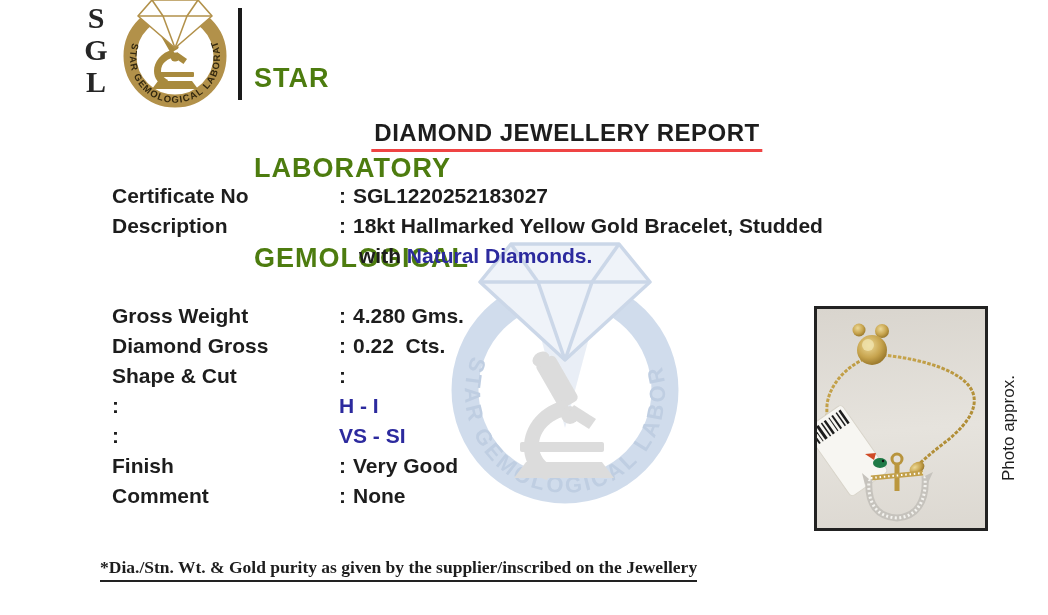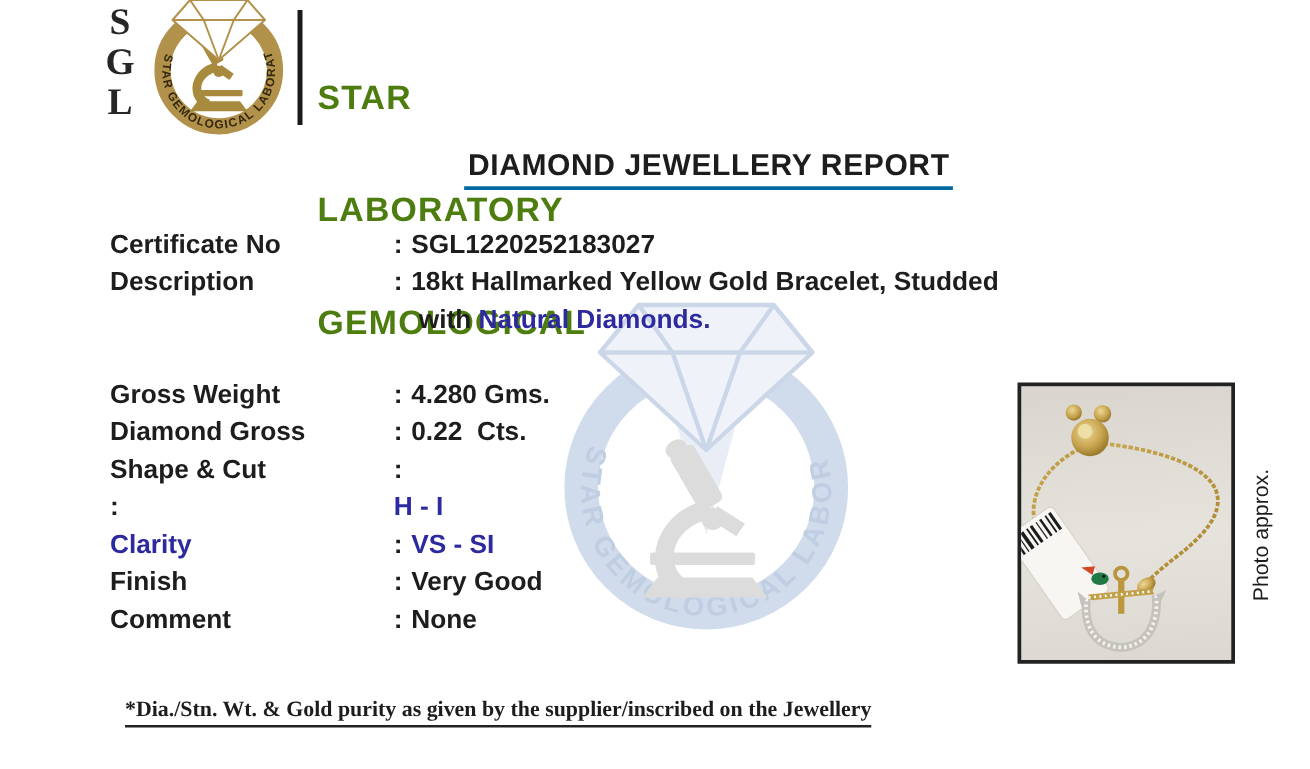--- a/index.html
+++ b/index.html
@@ -17,29 +17,29 @@
   .seal { position:absolute; left:116px; top:-2px; width:118px; height:112px; }
   .header-divider { position:absolute; left:238px; top:8px; width:4px; height:92px; background:#1a1a1a; }
   .lab-name {
     position:absolute; left:254px; top:3px; font-weight:bold; font-size:27px;
     line-height:30px; letter-spacing:1px; color:#4d7c0f; white-space:pre;
   }
   
   .report-title {
     position:absolute; top:119px; left:567px; transform:translateX(-50%);
     font-size:24px; font-weight:bold; letter-spacing:0.5px; white-space:pre;
-    border-bottom:3px solid #0369a1; padding:0 3px 2px 3px;
+    border-bottom:3px solid #ef4444; padding:0 3px 2px 3px;
   }
   
   .watermark { position:absolute; left:428px; top:238px; width:274px; height:300px; z-index:0; opacity:0.9; }
   
   .fields { position:absolute; left:88px; top:181px; z-index:1; }
   .row { display:grid; grid-template-columns:227px 14px auto; height:30px; align-items:center;
          font-size:21px; font-weight:bold; }
-  .row .lbl, .row .val, .row .sep { white-space:pre; }
+  .row .lbl, .row .val, .row .sep { white-space:pre;margin-left:24px; }
   .row .sep { text-align:left; }
   .gap { height:30px; }
   .blue { color:#2c2a9e; }
   .sep-hidden { visibility:hidden; }
   .wrap-indent { padding-left:6px; }
   
   .photo-frame {
     position:absolute; left:814px; top:306px; width:168px; height:219px;
     border:3px solid #222222; background:linear-gradient(175deg,#d9d5ce 0%,#e6e3dd 55%,#dcd8d1 100%);
     z-index:1;
@@ -169,21 +169,20 @@
       <span class="lbl">Shape &amp; Cut</span>
       <span class="sep">:</span>
     </div>
 
     <div class="row">
       <span class="sep">:</span>
       <span class="val blue">H - I</span>
     </div>
 
     <div class="row">
-      <span class="lbl blue">Clarity</span>
       <span class="sep">:</span>
       <span class="val blue">VS - SI</span>
     </div>
 
     <div class="row">
       <span class="lbl">Finish</span>
       <span class="sep">:</span>
       <span class="val">Very Good</span>
     </div>
 

